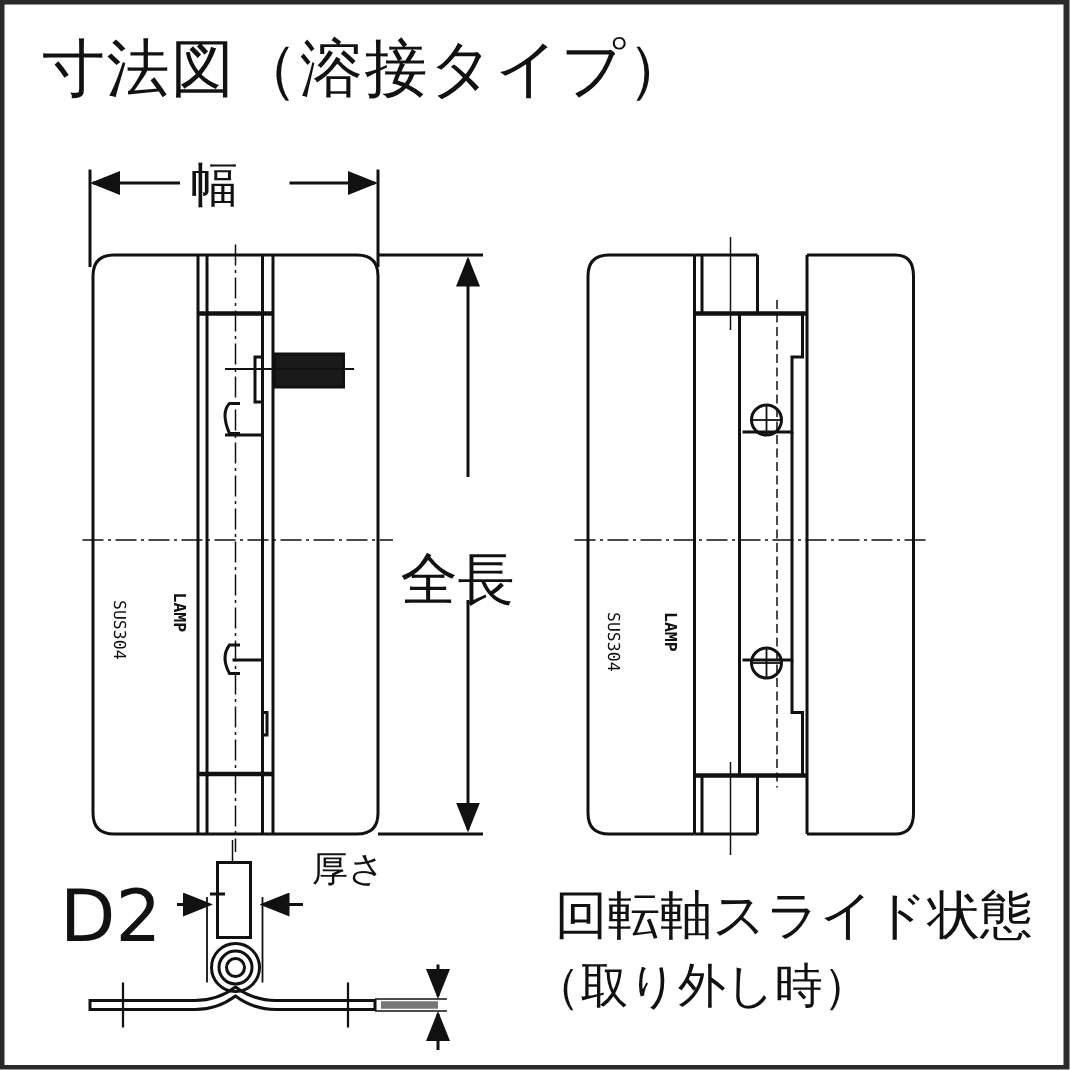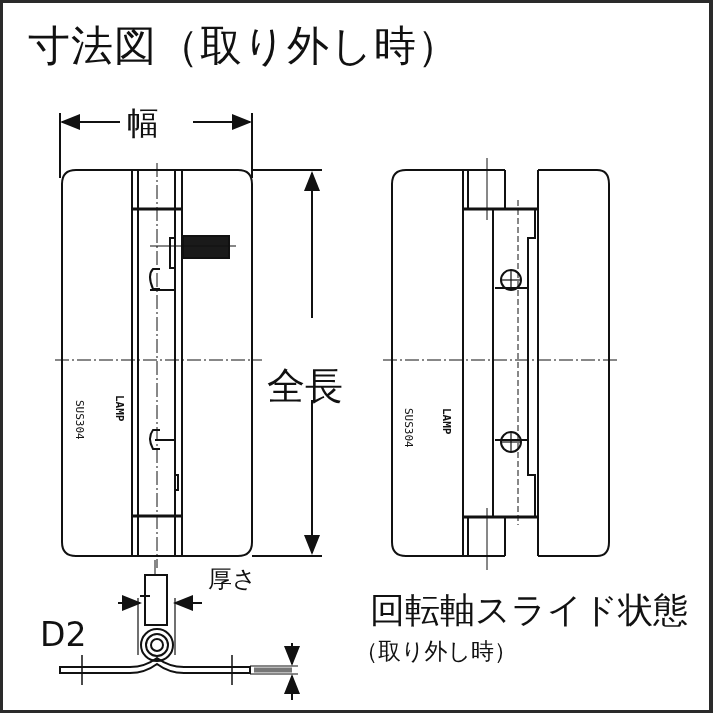--- a/index.html
+++ b/index.html
@@ -4,31 +4,31 @@
 <style>
   html, body { margin:0; padding:0; background:#ffffff; }
   body { width:713px; height:713px; overflow:hidden; font-family:"DejaVu Sans", sans-serif; }
   .frame { position:absolute; left:0; top:0; width:713px; height:713px; box-sizing:border-box;
            border:3px solid #2a2a2a; border-right-width:4px; background:#fff; }
   .title { position:absolute; left:28px; top:18px; font-size:42px; line-height:56px; color:#111; letter-spacing:1px; white-space:nowrap; }
   svg { position:absolute; left:0; top:0; }
   .lbl { position:absolute; color:#111; white-space:nowrap; }
   .w-lbl { left:127px; top:102px; font-size:32px; }
   .len-lbl { left:267px; top:328px; font-size:38px;margin-top:33px; }
-  .d2-lbl { left:40px; top:615px; font-size:33px; }
+  .d2-lbl { left:40px; top:583px; font-size:48px; }
   .thk-lbl { left:208px; top:563px; font-size:24px; }
   .cap1 { left:330px; top:587px; font-size:35px; letter-spacing:0px;margin-left:40px; }
-  .cap2 { left:355px; top:636px; font-size:23px;text-align:right; }
+  .cap2 { left:355px; top:636px; font-size:32px;text-align:right; }
 </style>
 </head>
 <body>
 
 <div class="frame"></div>
 
-<div class="title lbl">寸法図（取り外し時）</div>
+<div class="title lbl">寸法図（溶接タイプ）</div>
 
 <svg width="713" height="713" viewBox="0 0 713 713">
   <defs>
     <marker id="arr" markerWidth="10" markerHeight="8" refX="9" refY="4" orient="auto">
       <path d="M0,0 L10,4 L0,8 z" fill="#111"></path>
     </marker>
   </defs>
   <g stroke="#111" fill="none" stroke-width="2">
 
     <g>

